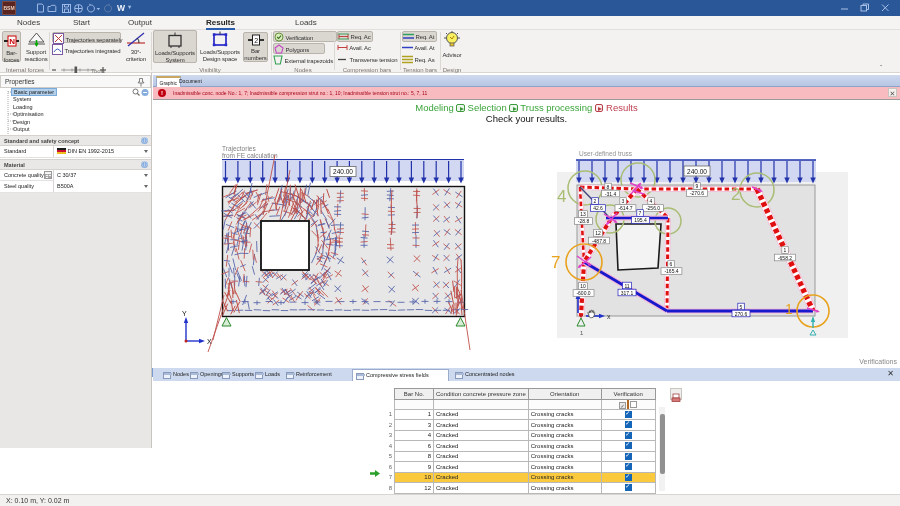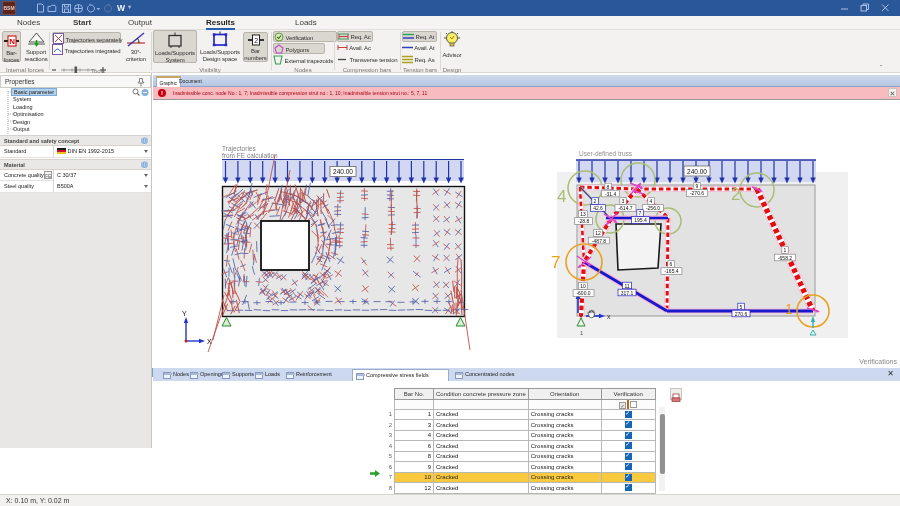--- a/index.html
+++ b/index.html
@@ -85,21 +85,21 @@
 <div class="abs" style="left:128px; top:2.5px; font-size:6.5px; color:#a8c0e8;">▾</div>
   <svg class="abs" style="right:10px; top:3px;" width="50" height="10" stroke="#a8c0e8" fill="none">
   <line x1="1" y1="6" x2="8" y2="6"></line>
   <rect x="21" y="2.5" width="5.5" height="5.5"></rect>
       <path d="M23,2.5 v-1.5 h5.5 v5.5 h-1.5"></path>
   <path d="M42,1.5 l6.5,6.5 M48.5,1.5 l-6.5,6.5"></path>
 </svg>
 </div>
 <div class="abs" id="menurow">
   <span class="mtab" style="left:17px;">Nodes</span>
-  <span class="mtab" style="left:73px;font-weight:bold;">Start</span>
+  <span class="mtab" style="left:73px;">Start</span>
   <span class="mtab" style="left:128px;">Output</span>
   <span class="mtab active" style="left:206px;">Results</span>
   <span class="mtab" style="left:295px;">Loads</span>
 </div>
 <div class="abs" id="ribbon">
 
   <div class="rbtn pressed" style="left:2px; top:1px; width:19px; height:31px;">
     <svg width="15" height="14" style="margin-top:2px;">
         <line x1="0" y1="7" x2="15" y2="7" stroke="#222" stroke-width="2"></line>
         <rect x="4" y="2" width="8" height="10" fill="#fff" stroke="#c00" stroke-width="1"></rect>
@@ -310,20 +310,24 @@
   <div class="dtab active" style="left:2.5px;">Graphic</div>
   <div class="dtab" style="left:23px; top:1px;">Document</div>
 </div>
 <div class="abs" id="errbanner">
   <span style="position:absolute; left:5px; top:2.5px; width:8px; height:8px; border-radius:50%; background:#c00010; color:#fff; font-size:6px; text-align:center; line-height:8px; font-weight:bold;">!</span>
   <span style="position:absolute; left:20px; top:0;">Inadmissible conc. node No.: 1, 7; Inadmissible compression strut no.: 1, 10; Inadmissible tension strut no.: 5, 7, 11</span>
   <span style="position:absolute; right:3px; top:1.5px; width:9px; height:9px; background:#f4f0ee; border:1px solid #c8c4c0; color:#555; font-size:7px; line-height:9px; text-align:center;">✕</span>
 </div>
 <div class="abs" id="graphic">
 
+  <div class="abs" style="left:0; top:2.5px; width:747px; text-align:center; font-size:9.5px; color:#3ba43b;">
+    Modeling <span class="bcrumb g"></span> Selection <span class="bcrumb g"></span> Truss processing <span class="bcrumb r"></span> <span style="color:#c04050;">Results</span>
+  </div>
+  <div class="abs" style="left:0; top:13.5px; width:747px; text-align:center; font-size:9.5px; color:#111;">Check your results.</div>
   <div class="abs" style="right:3px; bottom:2px; font-size:7px; color:#888;">Verifications</div>
   <div class="abs" id="leftdiag" style="left:27px; top:40px; width:300px; height:225px;">
   <svg width="300" height="225" viewBox="0 0 300 225">
     <rect x="42" y="19.5" width="242" height="21.5" fill="#d3d8f2"></rect>
     <line x1="42" y1="19.5" x2="284" y2="19.5" stroke="#2233aa" stroke-width="1.2"></line>
     <text x="42" y="10.5" font-size="6.5" fill="#808080" font-family="Liberation Sans">Trajectories</text>
     <text x="42" y="18" font-size="6.5" fill="#808080" font-family="Liberation Sans">from FE calculation</text>
     <g stroke="#2233aa" stroke-width="1.2" fill="#2233aa" id="arrowsL">
           <line x1="45.5" y1="21" x2="45.5" y2="39"></line>
 <polygon points="45.5,42 43.7,38 47.3,38"></polygon>

